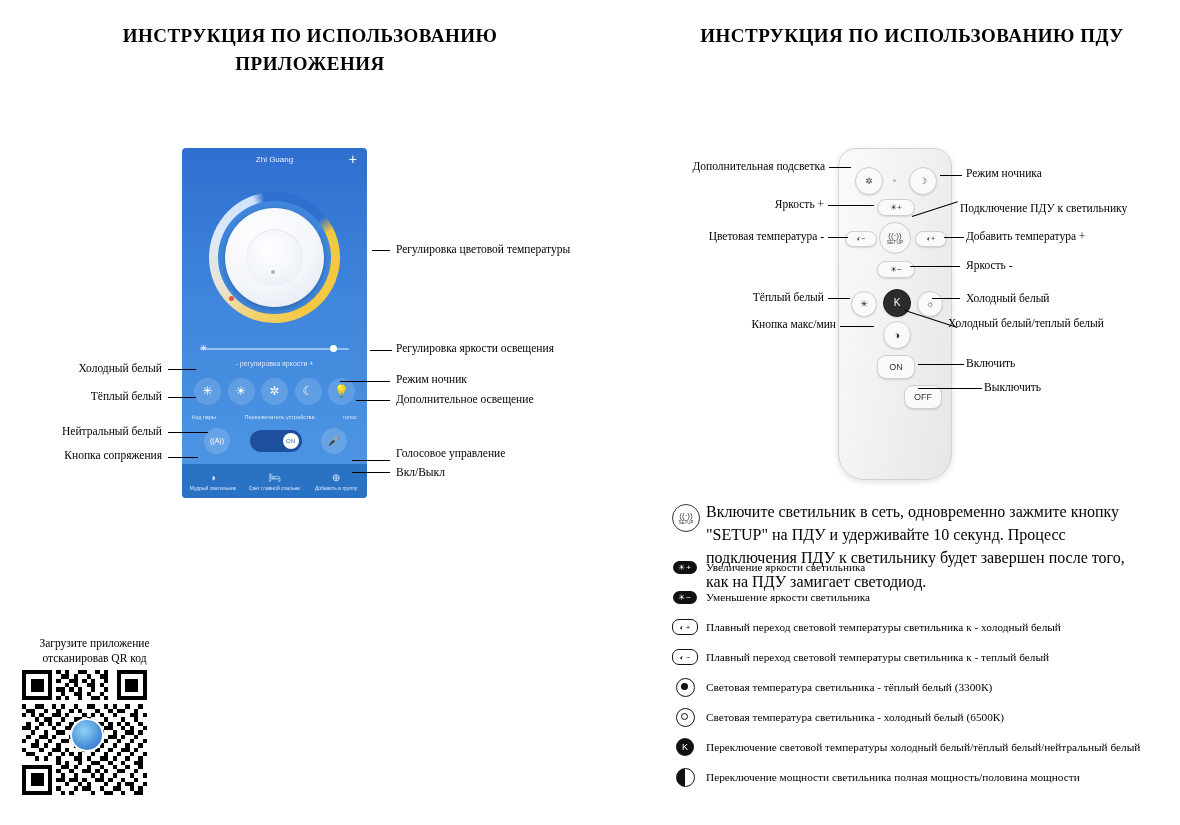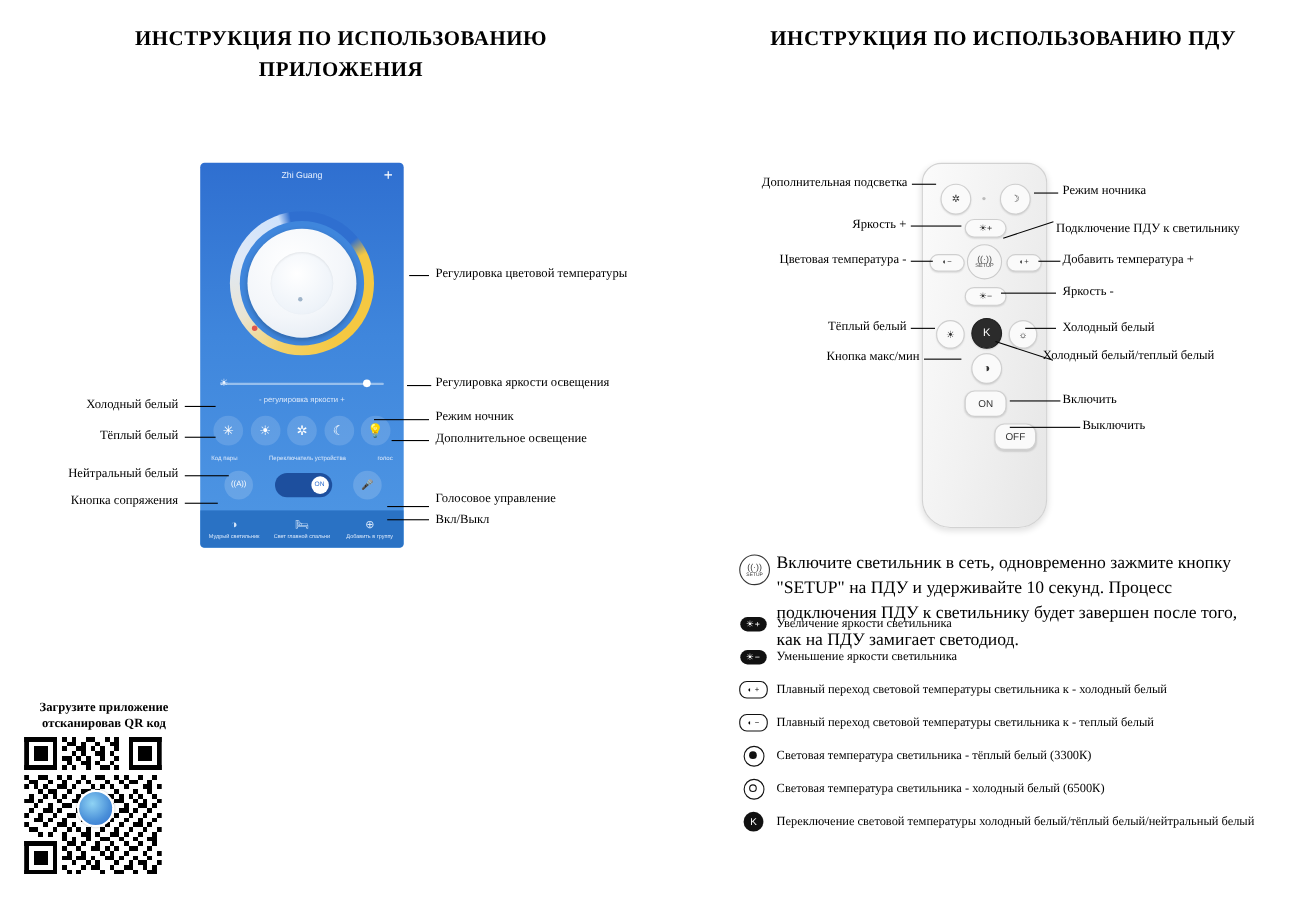--- a/index.html
+++ b/index.html
@@ -295,21 +295,21 @@
     height: 1px;
   }
 
   
   .qr-head {
     position: absolute;
     left: 22px; top: 636px;
     width: 145px;
     font-family: "Liberation Serif", serif;
     font-size: 11.5px;
-    font-weight: bold;
+    font-weight: normal;
     text-align: center;
     line-height: 1.3;
   }
   .qr-box {
     position: absolute;
     left: 22px; top: 670px;
     width: 125px; height: 125px;
     background: #fff;
   }
   .qr-badge {
@@ -638,20 +638,26 @@
       <div class="legend-ico">
           <div class="sun hollow"></div>
         </div>
       <div class="legend-txt">Световая температура светильника - холодный белый (6500К)</div>
     </div>
     <div class="legend-row">
       <div class="legend-ico">
           <div class="ico-k">K</div>
         </div>
       <div class="legend-txt">Переключение световой температуры холодный белый/тёплый белый/нейтральный белый</div>
+    </div>
+    <div class="legend-row">
+      <div class="legend-ico">
+          <div class="halfmoon"></div>
+        </div>
+      <div class="legend-txt">Переключение мощности светильника полная мощность/половина мощности</div>
     </div>
   </div>
 
   <div class="qr-head">
     <span style="white-space:pre-line;">Загрузите приложение
 отсканировав QR код</span>
   </div>
 
   <div class="qr-box">
     <svg width="125" height="125" viewBox="0 0 29 29" shape-rendering="crispEdges">

